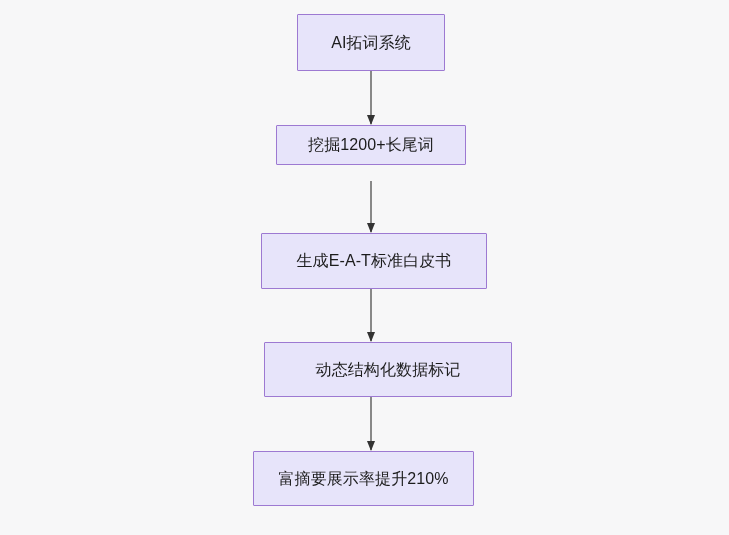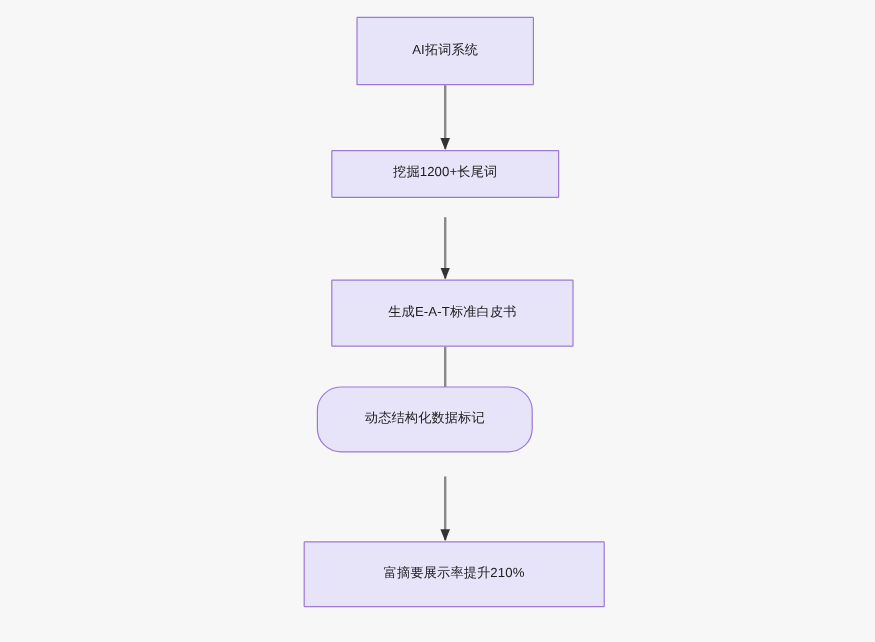--- a/index.html
+++ b/index.html
@@ -32,31 +32,31 @@
     background: #e7e4fa;
     border: 1.4px solid #9d79d2;
     border-radius: 1px;
     display: flex;
     align-items: center;
     justify-content: center;
     text-align: center;
   }
   .flow-node .node-label {
     color: #1c1c1c;
-    font-size: 11px;
+    font-size: 16px;
     line-height: 1.25;
     letter-spacing: 0.1px;
     white-space: nowrap;
   }
   
   #node-0 { left: 297px;  top: 14px;  width: 148px; height: 57px; }
   #node-1 { left: 276px;  top: 125px; width: 190px; height: 40px; }
-  #node-2 { left: 276px;  top: 233px; width: 202px; height: 56px; }
-  #node-3 { left: 264px;  top: 322px; width: 180px; height: 55px; border-radius: 20px; }
-  #node-4 { left: 253px;  top: 451px; width: 251px; height: 55px; }
+  #node-2 { left: 261px;  top: 233px; width: 226px; height: 56px; }
+  #node-3 { left: 264px;  top: 342px; width: 248px; height: 55px; }
+  #node-4 { left: 253px;  top: 451px; width: 221px; height: 55px; }
 </style>
 </head>
 <body>
 
 <div id="flowchart-canvas">
 
   <svg class="edge-layer" width="729" height="535" viewBox="0 0 729 535">
     <defs>
       <marker id="arrowhead" markerWidth="10" markerHeight="8" refX="9" refY="4" orient="auto" markerUnits="userSpaceOnUse">
         <path d="M0,0 L10,4 L0,8 z" fill="#333333"></path>

